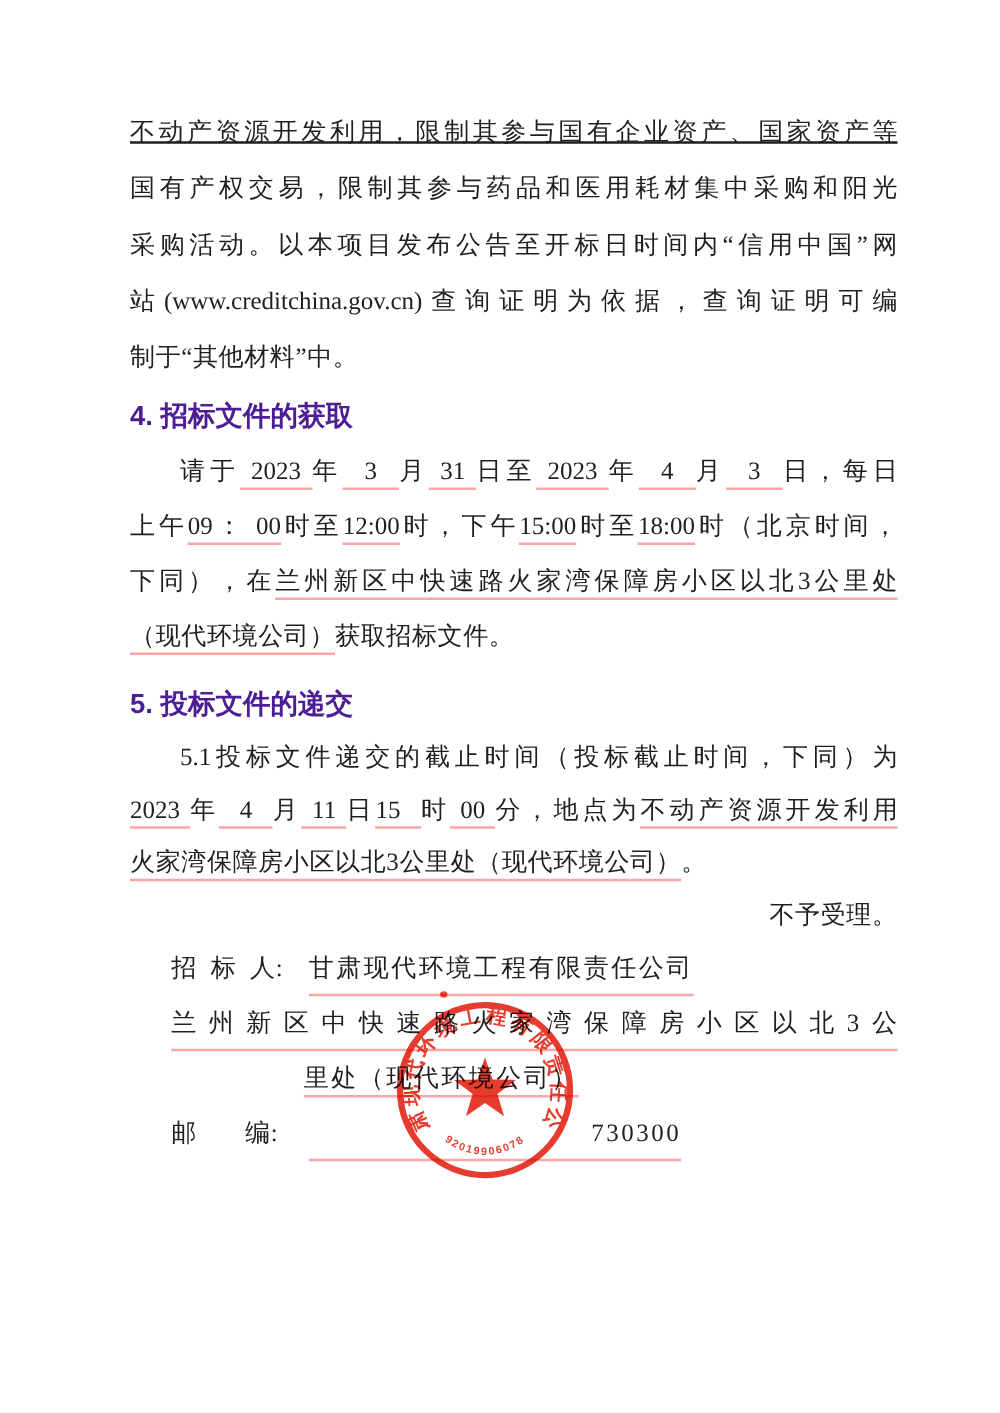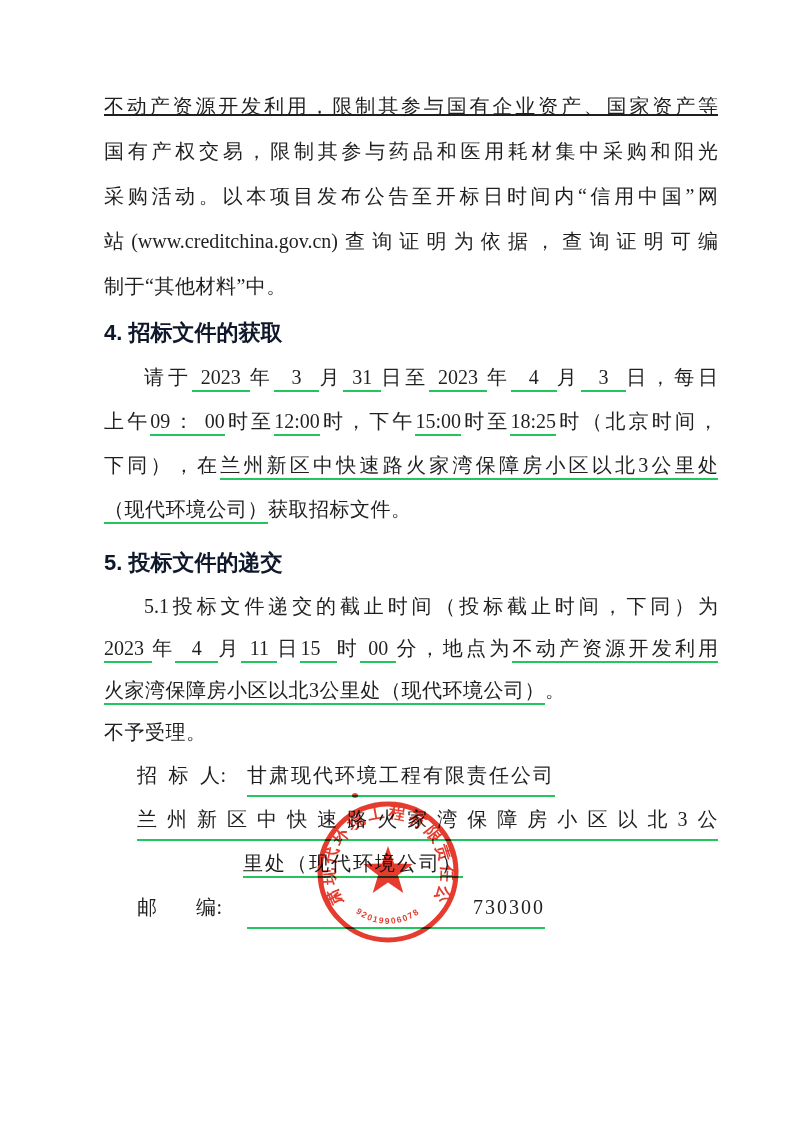--- a/index.html
+++ b/index.html
@@ -12,33 +12,33 @@
     padding:84px 82px 0 104px;
     font-family:"Liberation Serif","DejaVu Serif",serif;
     font-size:20px;
     color:#1f1f1f;
     overflow:hidden;
   }
   .heading{
     font-family:"Liberation Sans","DejaVu Sans",sans-serif;
     font-weight:700;
     font-size:22px;
-    color:#0f172a;
+    color:#4c1d95;
     height:44px;line-height:44px;
     white-space:nowrap;
   }
   .line{height:44px;line-height:44px;letter-spacing:.5px;white-space:nowrap;}
   .line.j{
     text-align:justify;
     text-align-last:justify;
     white-space:normal;
     letter-spacing:0;
   }
   .u{
-    border-bottom:2px solid #22c55e;
+    border-bottom:2px solid #fca5a5;
     padding-bottom:2px;
   }
   .row{display:flex;}
   .label{display:inline-block;flex:0 0 110px;width:110px;}
   .fillval{display:block;flex:1;text-align:justify;text-align-last:justify;white-space:normal;}
   .centerval{display:inline-block;width:298px;text-align:right;letter-spacing:2px;}
   .ls2{letter-spacing:2px;}
   
   .seal-wrap{position:absolute;left:313px;top:797px;width:150px;height:150px;
     mix-blend-mode:multiply;opacity:.92;pointer-events:none;}
@@ -51,28 +51,28 @@
 
 <div class="page">
   <div>
       <div class="line j" style="height: 45px; line-height: 45px; text-decoration: underline;"><span>不动产资源开发利用，限制其参与国有企业资产、国家资产等</span></div>
       <div class="line j" style="height: 45px; line-height: 45px;"><span>国有产权交易，限制其参与药品和医用耗材集中采购和阳光</span></div>
       <div class="line j" style="height: 45px; line-height: 45px;"><span>采购活动。以本项目发布公告至开标日时间内“信用中国”网</span></div>
       <div class="line j" style="height: 45px; line-height: 45px;"><span>站(www.creditchina.gov.cn)查询证明为依据，查询证明可编</span></div>
       <div class="line" style="height: 45px; line-height: 45px;"><span>制于“其他材料”中。</span></div>
       <div class="heading" style="margin-top: 2px;">4. 招标文件的获取</div>
       <div class="line j" style="height: 44px; line-height: 44px; padding-left: 40px;"><span>请于</span><span class="u">&nbsp;2023&nbsp;</span><span>年</span><span class="u">&nbsp;&nbsp;3&nbsp;&nbsp;</span><span>月</span><span class="u">&nbsp;31&nbsp;</span><span>日至</span><span class="u">&nbsp;2023&nbsp;</span><span>年</span><span class="u">&nbsp;&nbsp;4&nbsp;&nbsp;</span><span>月</span><span class="u">&nbsp;&nbsp;3&nbsp;&nbsp;</span><span>日，每日</span></div>
-      <div class="line j" style="height: 44px; line-height: 44px;"><span>上午</span><span class="u">09：&nbsp;00</span><span>时至</span><span class="u">12:00</span><span>时，下午</span><span class="u">15:00</span><span>时至</span><span class="u">18:25</span><span>时（北京时间，</span></div>
+      <div class="line j" style="height: 44px; line-height: 44px;"><span>上午</span><span class="u">09：&nbsp;00</span><span>时至</span><span class="u">12:00</span><span>时，下午</span><span class="u">15:00</span><span>时至</span><span class="u">18:00</span><span>时（北京时间，</span></div>
       <div class="line j" style="height: 44px; line-height: 44px;"><span>下同），在</span><span class="u">兰州新区中快速路火家湾保障房小区以北3公里处</span></div>
       <div class="line" style="height: 44px; line-height: 44px;"><span class="u">（现代环境公司）</span><span>获取招标文件。</span></div>
       <div class="heading" style="margin-top: 10px;">5. 投标文件的递交</div>
       <div class="line j" style="height: 42px; line-height: 42px; padding-left: 40px;"><span>5.1投标文件递交的截止时间（投标截止时间，下同）为</span></div>
       <div class="line j" style="height: 42px; line-height: 42px;"><span class="u">2023&nbsp;</span><span>年</span><span class="u">&nbsp;&nbsp;4&nbsp;&nbsp;</span><span>月</span><span class="u">&nbsp;11&nbsp;</span><span>日</span><span class="u">15&nbsp;&nbsp;</span><span>时</span><span class="u">&nbsp;00&nbsp;</span><span>分，地点为</span><span class="u">不动产资源开发利用</span></div>
       <div class="line" style="height: 42px; line-height: 42px;"><span class="u">火家湾保障房小区以北3公里处（现代环境公司）</span><span>。</span></div>
-      <div class="line" style="height: 42px; line-height: 42px;"><span>不予受理。</span></div>
+      <div class="line" style="height: 42px; line-height: 42px; text-align: right;"><span>不予受理。</span></div>
       <div class="line row" style="height: 44px; line-height: 44px; padding-left: 33px;">
         <span class="label">招&nbsp;&nbsp;标&nbsp;&nbsp;人:</span>
         <span class="u ls2">甘肃现代环境工程有限责任公司</span>
       </div>
       <div class="line row" style="height: 44px; line-height: 44px; padding-left: 33px;">
         <span class="u fillval">兰州新区中快速路火家湾保障房小区以北3公</span>
       </div>
       <div class="line" style="height: 44px; line-height: 44px; padding-left: 139px;"><span class="u ls2">里处（现代环境公司）</span></div>
       <div class="line row" style="height: 44px; line-height: 44px; padding-left: 33px;">
         <span class="label">邮&nbsp;&nbsp;&nbsp;&nbsp;&nbsp;&nbsp;&nbsp;编:</span>

